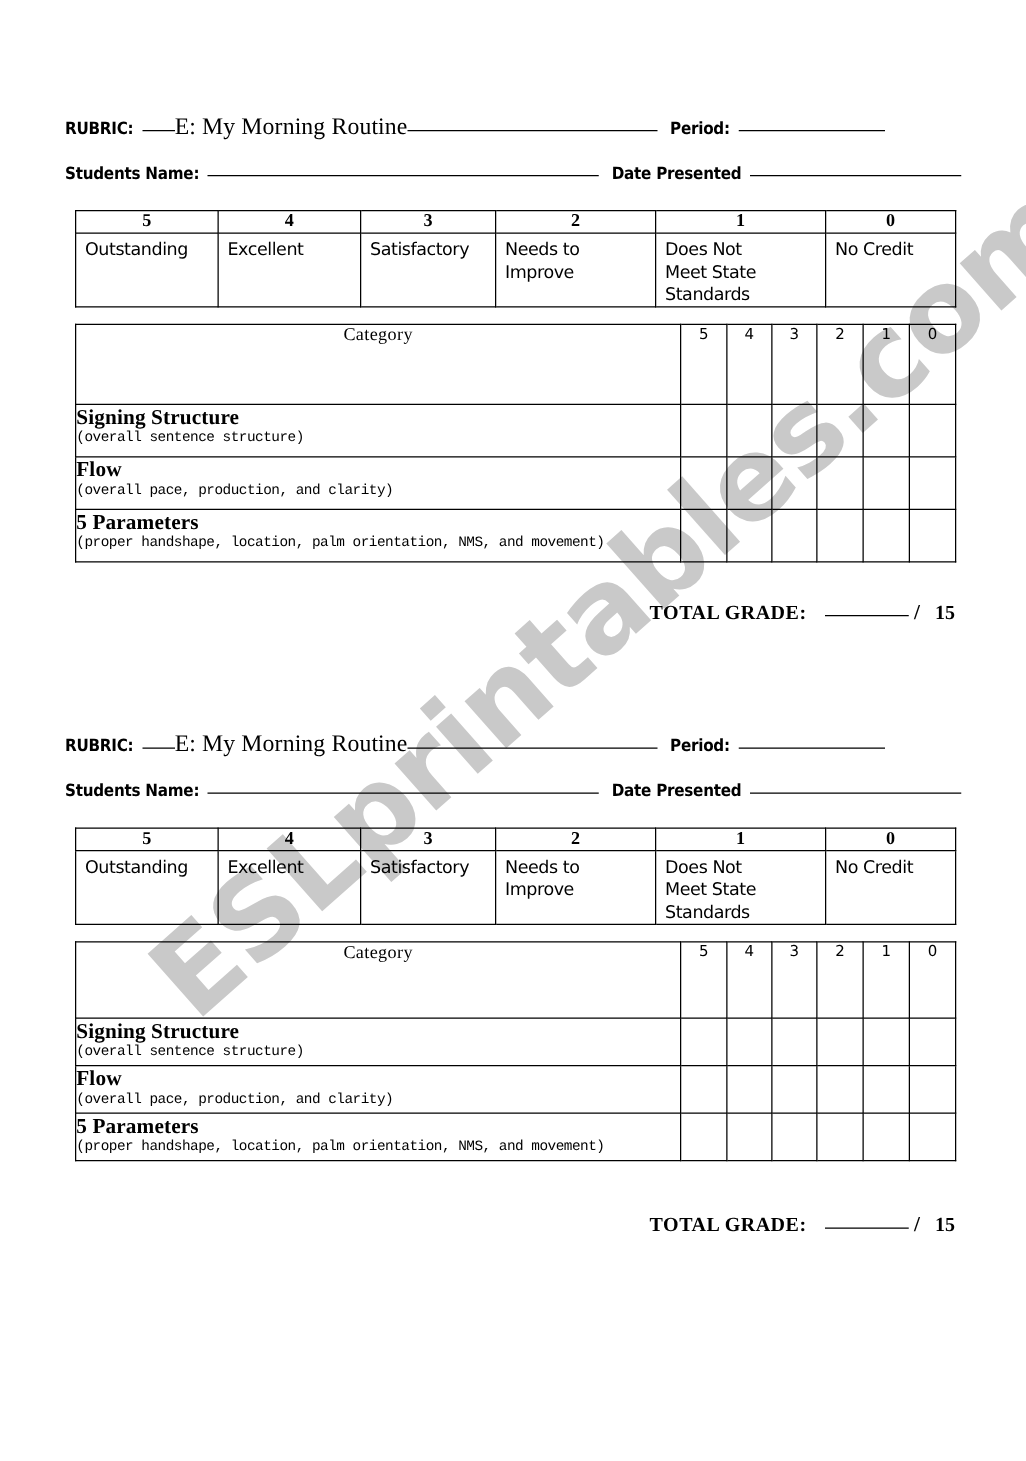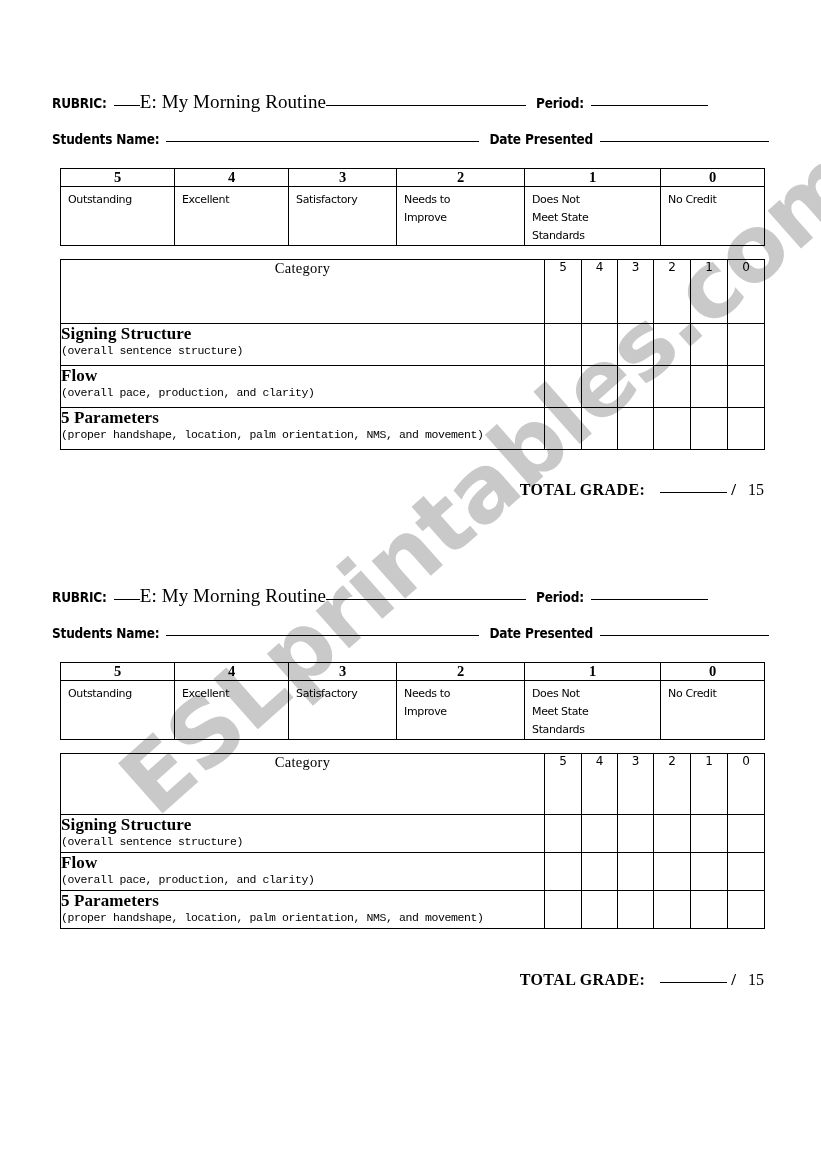--- a/index.html
+++ b/index.html
@@ -109,21 +109,21 @@
   .scale-table .num {
     text-align: center;
     font-family: "Liberation Serif", serif;
     font-weight: bold;
     font-size: 14.5px;
     height: 17px;
     line-height: 17px;
   }
   .scale-table .desc {
     font-family: "DejaVu Sans", sans-serif;
-    font-size: 11px;
+    font-size: 14px;
     line-height: 18px;
     letter-spacing: -0.35px;
     padding: 4px 0 0 7px;
     height: 54px;
   }
   .scale-table .desc span { display: block; }
 
   
   .cat-table { width: 704px; }
   .cat-head-cat {
@@ -171,21 +171,21 @@
   }
   .total-lbl {
     font-family: "Liberation Serif", serif;
     font-weight: bold;
     font-size: 16px;
     letter-spacing: 0.4px;
     margin-top: 40px;
   }
   .total-15 {
     font-family: "Liberation Serif", serif;
-    font-weight: normal;
+    font-weight: bold;
     font-size: 16px;
   }
   .slash {
     font-family: "Liberation Serif", serif;
     font-weight: bold;
     font-size: 17px;
   }
 </style>
 </head>
 <body>

